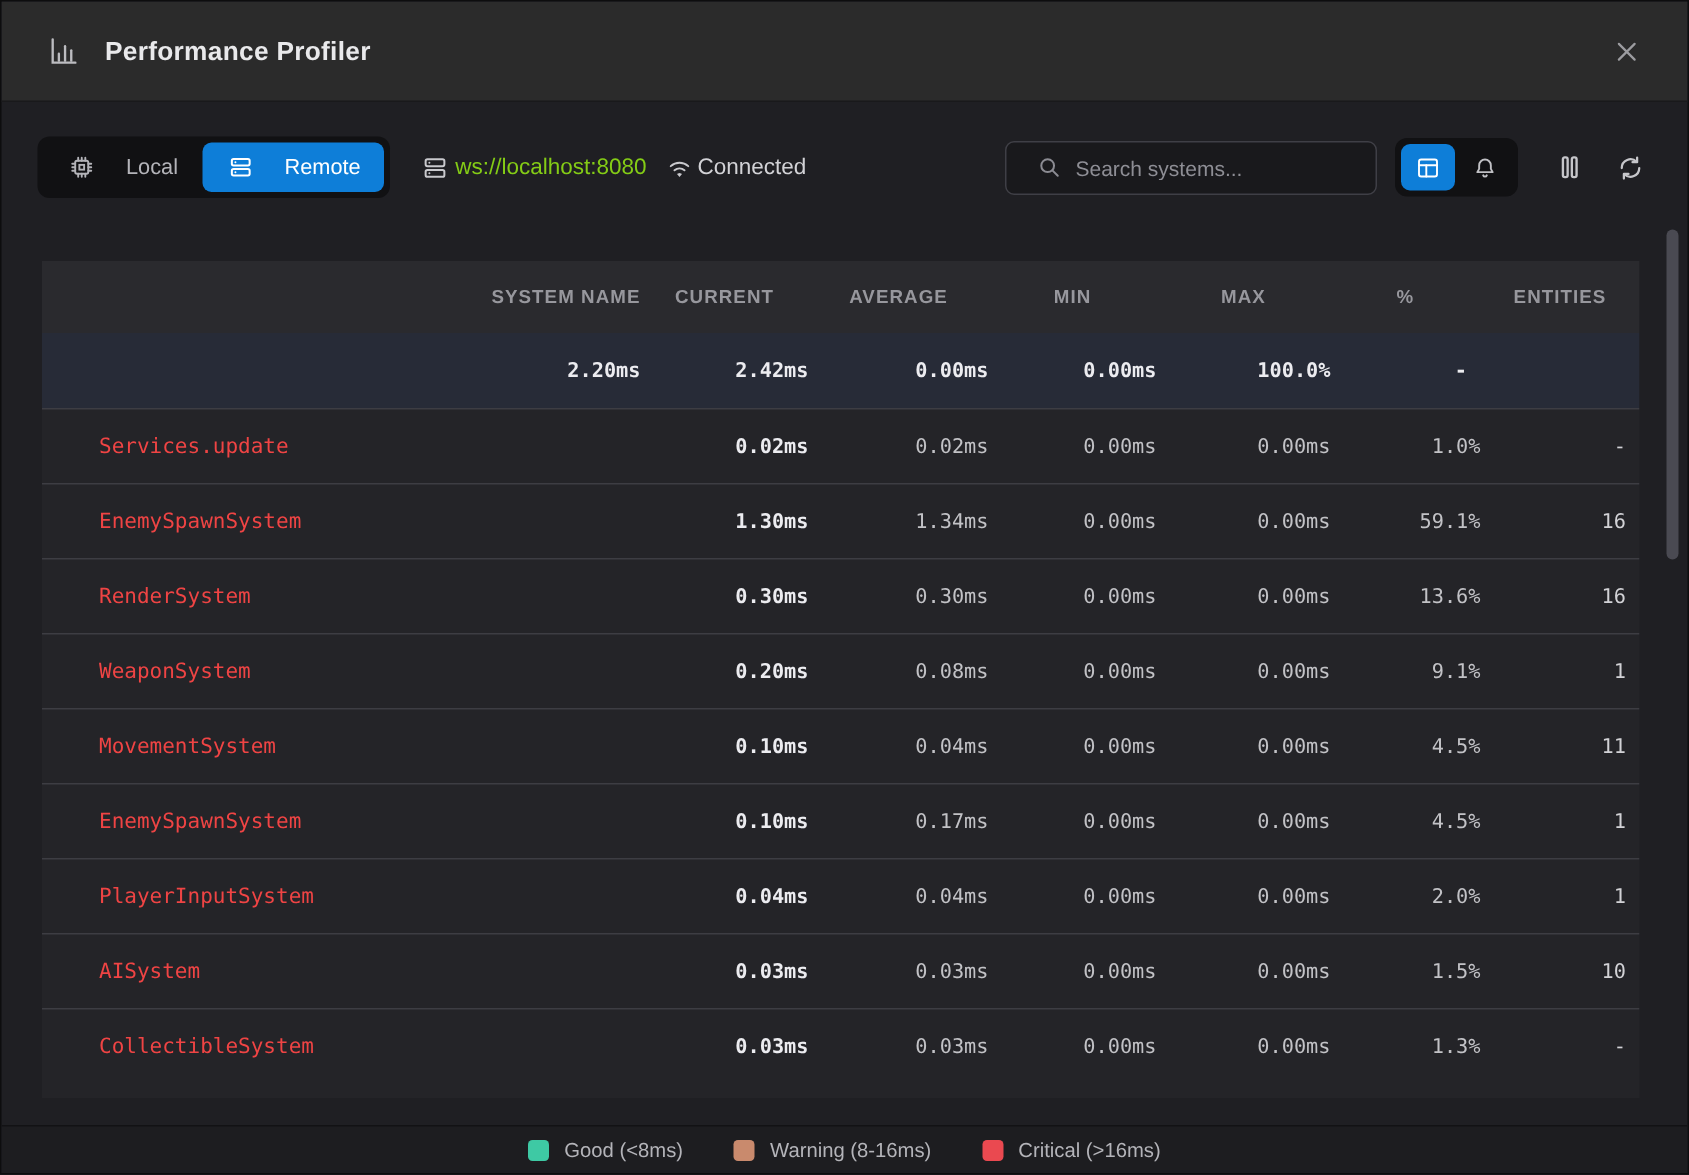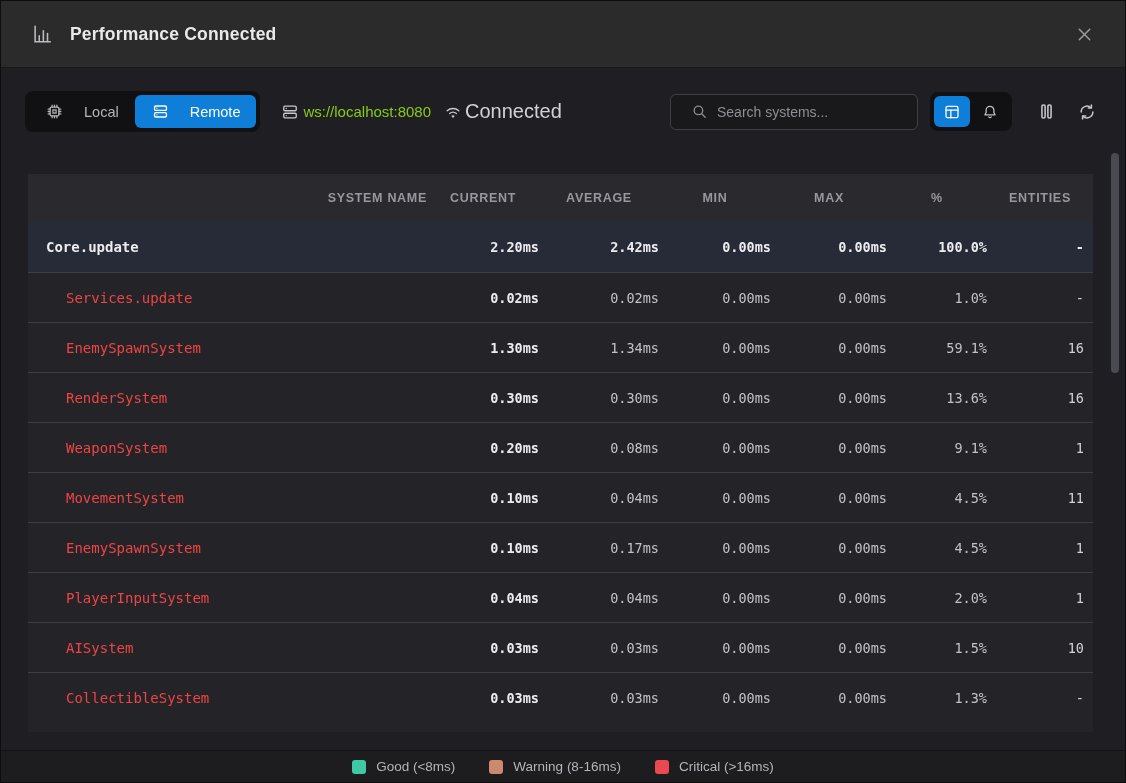--- a/index.html
+++ b/index.html
@@ -50,21 +50,21 @@
   .mode-btn.active {
     background: #0e7ed8;
     color: #ffffff;
     font-weight: 400;
   }
   .ws-group { display: flex; align-items: center; margin-left: 20px; color: #84cc16; }
   .ws-group .icon { display: flex; color: #c9c9cd; margin-right: 3px; }
   .ws-group .txt { font-size: 15px; }
   .conn-group { display: flex; align-items: center; margin-left: 12px; color: #d2d2d6; }
   .conn-group .icon { display: flex; color: #c9c9cd; margin-right: 2px; }
-  .conn-group .txt { font-size: 20px; }
+  .conn-group .txt { font-size: 15px; }
   .toolbar .flex-spacer { flex: 1; }
   .search-box {
     width: 248px; height: 36px;
     background: #19191c;
     border: 1px solid #3f3f46;
     border-radius: 6px;
     display: flex; align-items: center;
     padding: 0 20px; gap: 9px;
   }
   .search-box .icon { display: flex; color: #8b8b92; }
@@ -160,21 +160,21 @@
 
 <div class="titlebar">
   <span class="app-icon">
     <svg width="22" height="22" viewBox="0 0 24 24" fill="none" stroke="currentColor" stroke-width="1.7" stroke-linecap="round">
       <path d="M4.5 3.5 V20.5 H21"></path>
       <path d="M9 19 V14"></path>
       <path d="M13.5 19 V8.5"></path>
       <path d="M18 19 V11.5"></path>
     </svg>
   </span>
-  <span class="title">Performance Connected</span>
+  <span class="title">Performance Profiler</span>
   <span class="spacer"></span>
   <span class="close-btn">
     <svg width="21" height="21" viewBox="0 0 24 24" fill="none" stroke="currentColor" stroke-width="1.7" stroke-linecap="round">
       <path d="M6 6 L18 18 M18 6 L6 18"></path>
     </svg>
   </span>
 </div>
 
 <div class="toolbar">
   <div class="mode-toggle">
@@ -280,21 +280,20 @@
     <span class="h-cell name">SYSTEM NAME</span>
     <span class="h-cell">CURRENT</span>
     <span class="h-cell">AVERAGE</span>
     <span class="h-cell">MIN</span>
     <span class="h-cell">MAX</span>
     <span class="h-cell">%</span>
     <span class="h-cell">ENTITIES</span>
   </div>
   <div>
       <div class="t-row data-row highlight bold">
-    <span class="cell name">Core.update</span>
     <span class="cell current">2.20ms</span>
     <span class="cell average">2.42ms</span>
     <span class="cell min">0.00ms</span>
     <span class="cell max">0.00ms</span>
     <span class="cell percent">100.0%</span>
     <span class="cell entities">-</span>
   </div>
       <div class="t-row data-row indented">
     <span class="cell name">Services.update</span>
     <span class="cell current">0.02ms</span>

